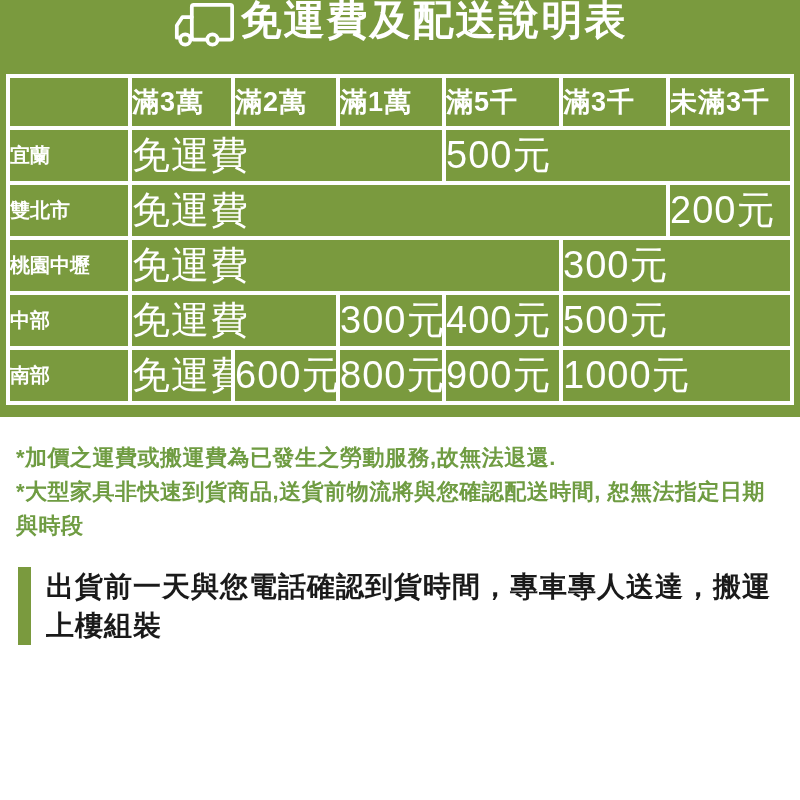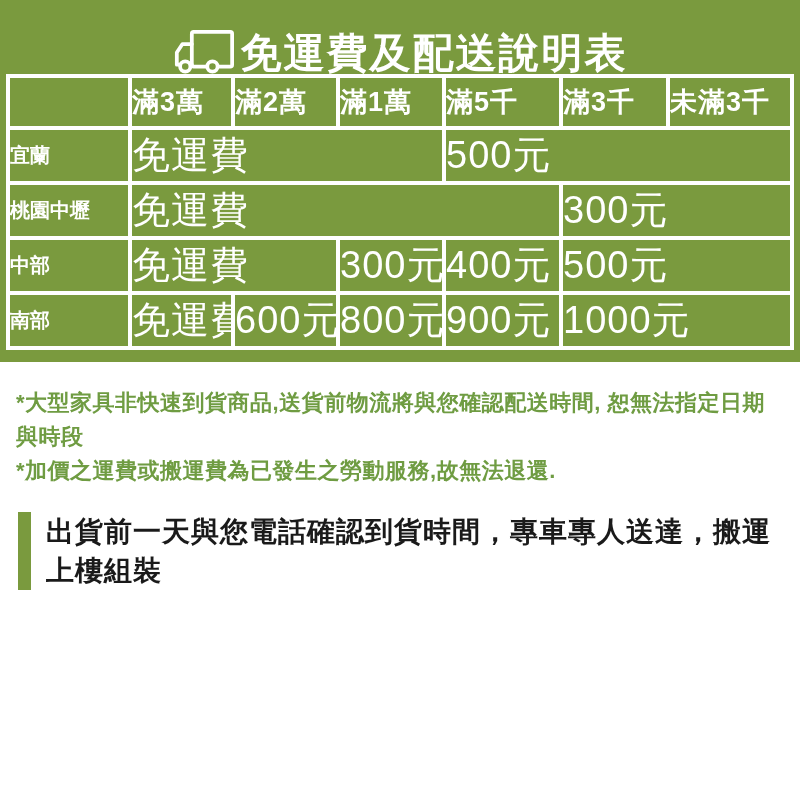--- a/index.html
+++ b/index.html
@@ -4,21 +4,21 @@
 <style>
   html,body { margin:0; padding:0; }
   body {
     width:800px; height:800px;
     background:#ffffff;
     font-family:"Liberation Sans","DejaVu Sans",sans-serif;
     overflow:hidden;
   }
   .green-section { background:#7A9A3E; width:800px; box-sizing:border-box; padding-bottom:12px; }
   .title-row {
-    height:74px; display:flex; align-items:flex-end; justify-content:center;
+    height:74px; display:flex; align-items:flex-start; justify-content:center;
     color:#ffffff; gap:6px;
   }
   .truck-svg { width:62px; height:45px; display:block; margin-top:2px; }
   .page-title { font-size:41px; font-weight:700; letter-spacing:2px; line-height:1; }
 
   table.fee-table {
     border-collapse:collapse; table-layout:fixed;
     width:784px; margin:0 auto;
   }
   .fee-table th, .fee-table td {
@@ -83,20 +83,25 @@
             <th>未滿3千</th>
           </tr>
       </thead>
       <tbody>
           <tr>
             <th>宜蘭</th>
             <td colspan="3">免運費</td>
             <td colspan="3">500元</td>
           </tr>
           <tr>
+            <th>雙北市</th>
+            <td colspan="5">免運費</td>
+            <td colspan="1">200元</td>
+          </tr>
+          <tr>
             <th>桃園中壢</th>
             <td colspan="4">免運費</td>
             <td colspan="2">300元</td>
           </tr>
           <tr>
             <th>中部</th>
             <td colspan="2">免運費</td>
             <td colspan="1">300元</td>
             <td colspan="1">400元</td>
             <td colspan="2">500元</td>
@@ -111,22 +116,22 @@
           </tr>
         </tbody>
     </table>
 
 
   </div>
 
   <div class="white-section">
 
     <div class="footnotes" style="color: rgb(111, 156, 66);">
+      <div>*加價之運費或搬運費為已發生之勞動服務,故無法退還.</div>
       <div>*大型家具非快速到貨商品,送貨前物流將與您確認配送時間, 恕無法指定日期與時段</div>
-      <div>*加價之運費或搬運費為已發生之勞動服務,故無法退還.</div>
     </div>
 
     <div class="delivery-note">
       <div class="note-bar" style="background: rgb(122, 154, 62);"></div>
       <div class="note-text">
         <div>出貨前一天與您電話確認到貨時間，專車專人送達，搬運上樓組裝</div>
 
       </div>
     </div>
 

